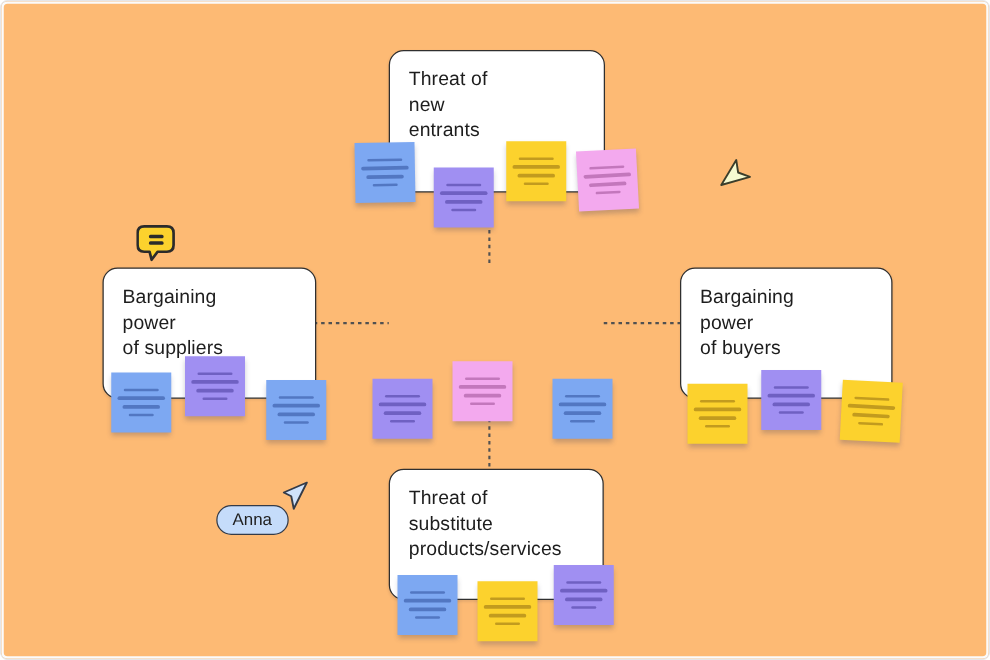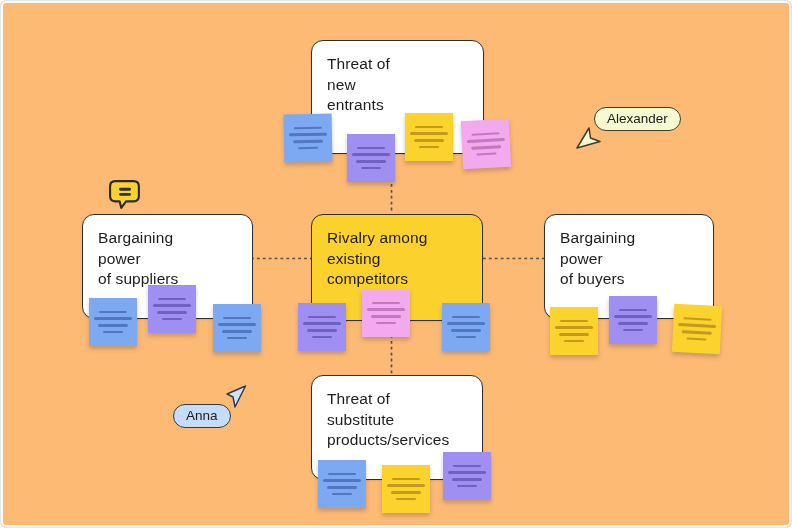--- a/index.html
+++ b/index.html
@@ -49,25 +49,20 @@
 new
 entrants</div>
   </div>
 
   <div class="node" style="left: 81px; top: 213px; width: 171px; height: 105px; background: rgb(255, 255, 255);">
     <div class="node-label">Bargaining
 power
 of suppliers</div>
   </div>
 
-  <div class="node" style="left: 310px; top: 213px; width: 172px; height: 107px; background: rgb(251, 210, 45);">
-    <div class="node-label">Rivalry among
-existing
-competitors</div>
-  </div>
 
   <div class="node" style="left: 543px; top: 213px; width: 170px; height: 105px; background: rgb(255, 255, 255);">
     <div class="node-label">Bargaining
 power
 of buyers</div>
   </div>
 
   <div class="node" style="left: 310px; top: 374px; width: 172px; height: 105px; background: rgb(255, 255, 255);">
     <div class="node-label">Threat of
 substitute
@@ -177,23 +172,20 @@
 
   <svg class="comment-badge" style="left:108px;top:179px;" width="32" height="30" viewBox="0 0 30 28">
     <path stroke="#2b2b2b" stroke-width="2" stroke-linejoin="round" d="M6 1 H23 Q28 1 28 6 V15 Q28 20 23 20 H16 L11.5 26 L10 20 H6 Q1 20 1 15 V6 Q1 1 6 1 Z" fill="#fcd22d"></path>
     <rect x="9.5" y="7.2" width="11" height="2.7" rx="1.2" fill="#2b2b2b"></rect>
     <rect x="9.5" y="12.1" width="11" height="2.7" rx="1.2" fill="#2b2b2b"></rect>
   </svg>
 
   <svg class="cursor-arrow" style="left:575px;top:126px;" width="26" height="23" viewBox="0 0 26 23">
     <path stroke="#3b3e2b" stroke-width="1.5" stroke-linejoin="round" d="M1 21 L13 1 L14.5 11 L24 14.5 Z" fill="#f5fad0"></path>
   </svg>
-  <div class="cursor-pill" style="left: 593px; top: 106px; background: rgb(245, 250, 208); border-color: rgb(59, 62, 43);">
-    <span>Alexander</span>
-  </div>
 
   <svg class="cursor-arrow" style="left:225px;top:384px;" width="21" height="23" viewBox="0 0 21 23">
     <path stroke="#343b48" stroke-width="1.5" stroke-linejoin="round" d="M19.5 1 L9 22 L7 12 L1 9 Z" fill="#cfe2fb"></path>
   </svg>
   <div class="cursor-pill" style="left: 172px; top: 403px; background: rgb(197, 220, 250); border-color: rgb(52, 59, 72);">
     <span>Anna</span>
   </div>
 
 </div>
 

